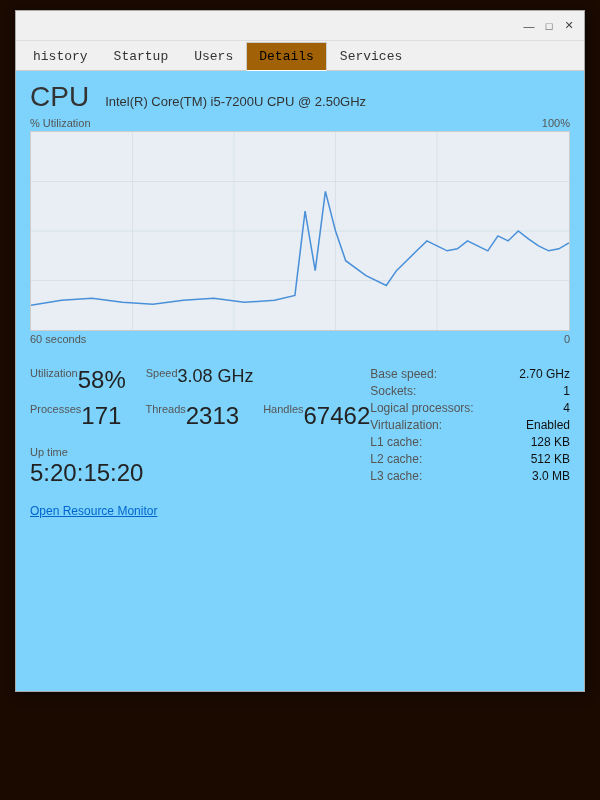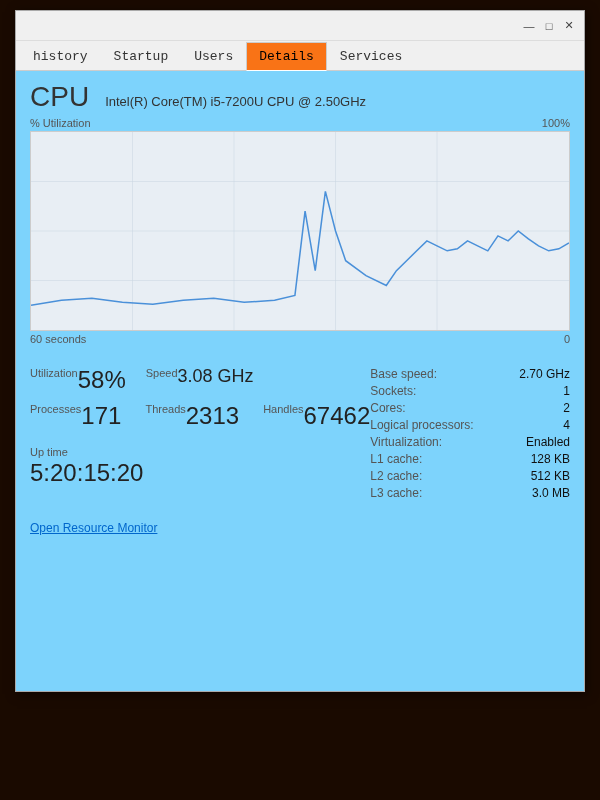--- a/index.html
+++ b/index.html
@@ -50,21 +50,21 @@
     .tab {
       padding: 6px 12px;
       cursor: pointer;
       color: #333;
       border: 1px solid transparent;
       position: relative;
       top: 1px;
       font-family: Liberation Mono, monospace;
     }
     .tab.active {
-      background: #f97316;
+      background: #a16207;
       border: 1px solid #ccc;
       border-bottom: 1px solid #fff;
       color: #000;
     }
     .content {
       background: #7dd3fc;
       padding: 10px 14px 10px 14px;
       min-height: 620px;
     }
     .cpu-header {
@@ -250,24 +250,20 @@
       <div class="right-panel">
         <div class="info-row">
           <span class="info-label">Base speed:</span>
           <span class="info-value">2.70 GHz</span>
         </div>
         <div class="info-row">
           <span class="info-label">Sockets:</span>
           <span class="info-value">1</span>
         </div>
         <div class="info-row">
-          <span class="info-label">Cores:</span>
-          <span class="info-value">2</span>
-        </div>
-        <div class="info-row">
           <span class="info-label">Logical processors:</span>
           <span class="info-value">4</span>
         </div>
         <div class="info-row">
           <span class="info-label">Virtualization:</span>
           <span class="info-value bold">Enabled</span>
         </div>
         <div class="info-row">
           <span class="info-label">L1 cache:</span>
           <span class="info-value">128 KB</span>

